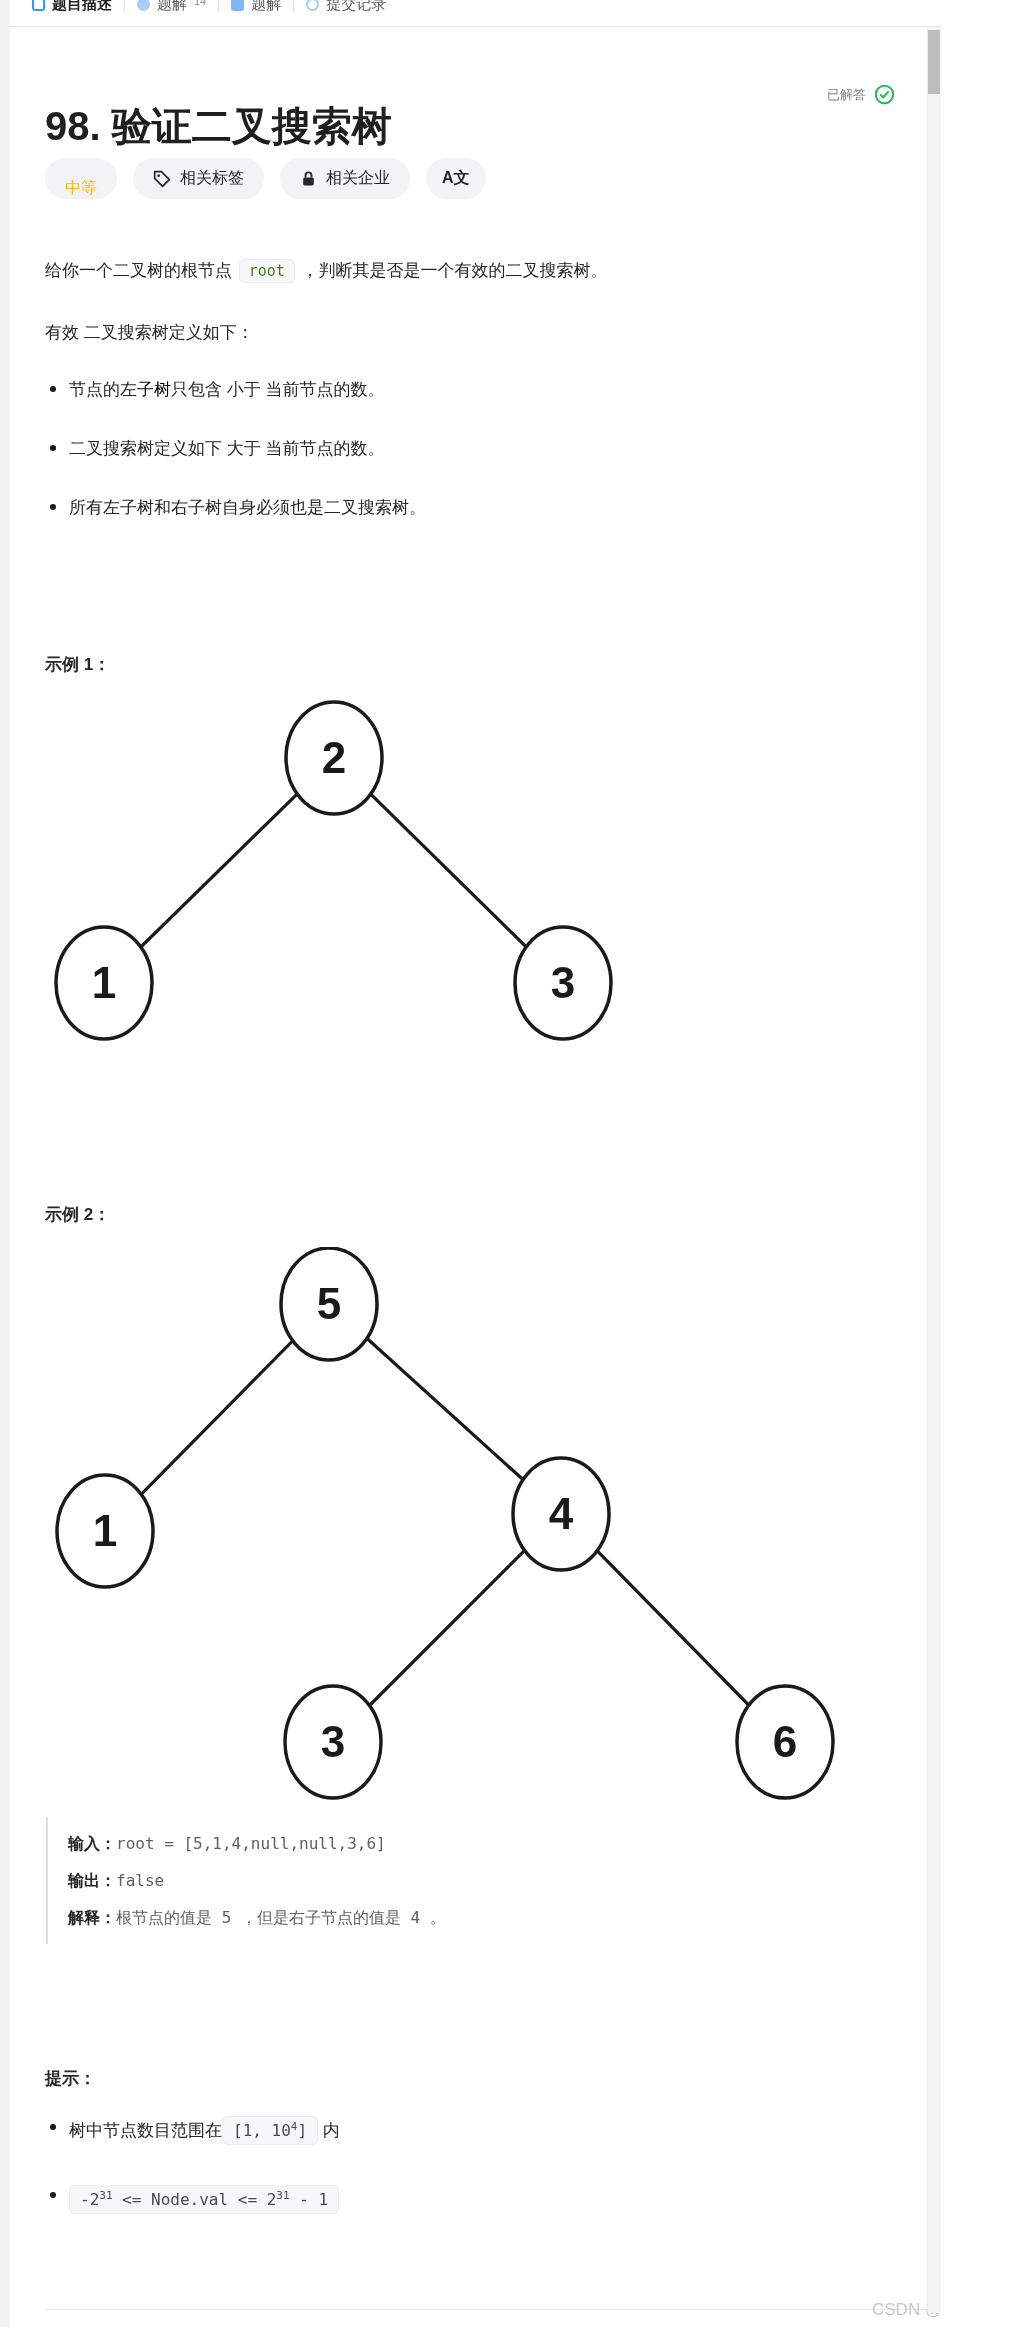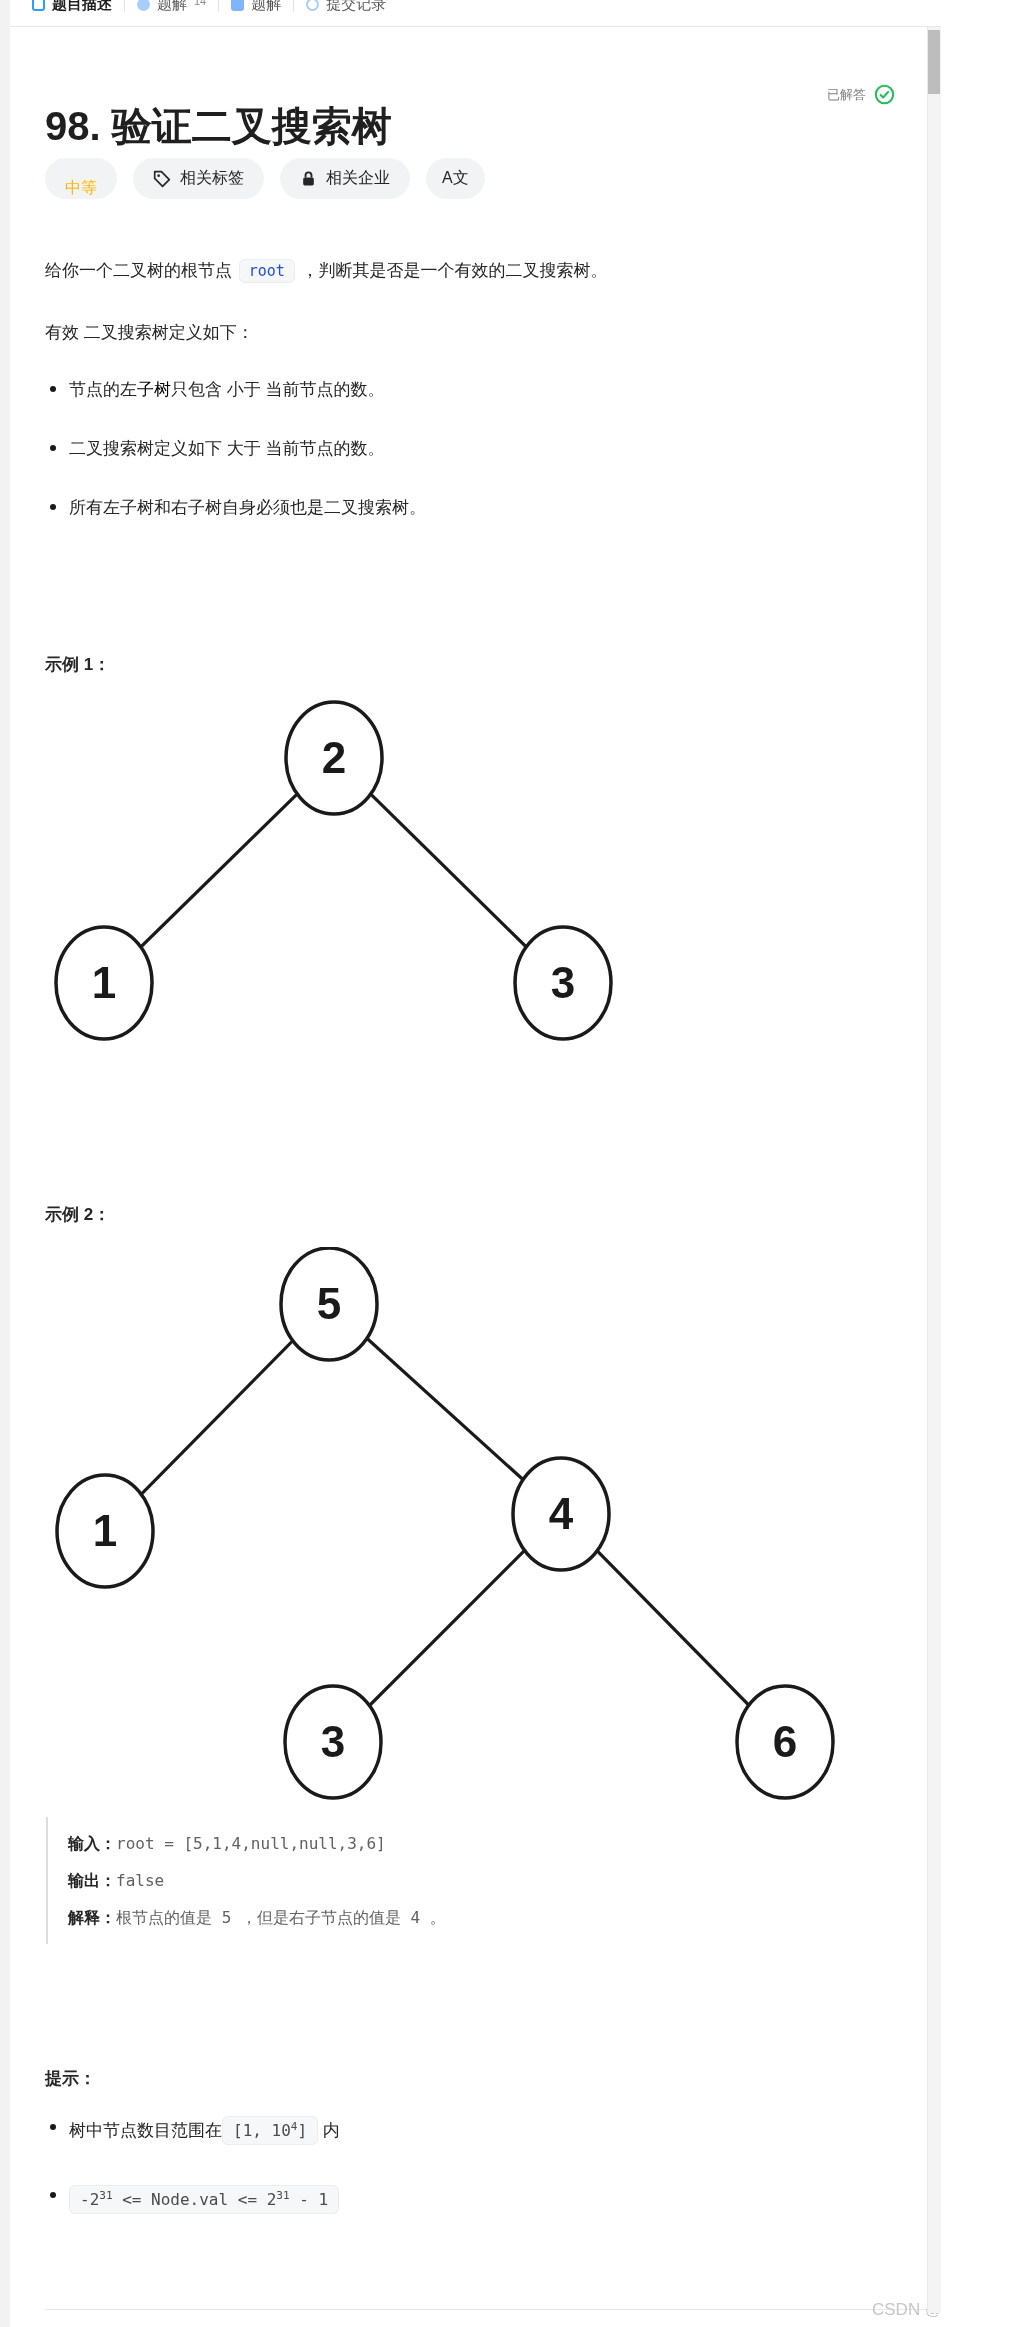--- a/index.html
+++ b/index.html
@@ -22,28 +22,28 @@
   
   .title{position:absolute;left:45px;top:72px;font-size:40px;font-weight:700;color:#1f1f1f;letter-spacing:0;}
   .solved{position:absolute;right:46px;top:84px;display:flex;align-items:center;gap:8px;font-size:13px;color:#808080;}
   .solved svg{display:block;}
 
   
   .pills{position:absolute;left:45px;top:158px;display:flex;align-items:center;gap:16px;}
   .pill{display:flex;align-items:center;gap:9px;height:41px;padding:0 20px;background:#f2f3f5;border-radius:21px;font-size:16px;color:#262626;cursor:pointer;}
   .pill.difficulty{color:#ffb800;font-weight:500;align-items:flex-end;}
   .pill svg{display:block;}
-  .pill.translate{padding:0 16px;font-weight:400;}
+  .pill.translate{padding:0 16px;font-weight:700;}
 
   
   .para{position:absolute;left:45px;width:920px;font-size:17px;line-height:27px;color:#262626;}
   .p1{top:240px;}
   .p2{top:302px;}
   .b{font-weight:400;}
-  .code-chip{font-family:"DejaVu Sans Mono","Liberation Mono",monospace;font-size:15px;color:#1d4ed8;background:#f6f7f8;border:1px solid #ebecee;border-radius:6px;padding:2px 9px;margin:0 2px;}
+  .code-chip{font-family:"DejaVu Sans Mono","Liberation Mono",monospace;font-size:15px;color:#4d7c0f;background:#f6f7f8;border:1px solid #ebecee;border-radius:6px;padding:2px 9px;margin:0 2px;}
   .link{color:#000000;cursor:pointer;}
   .bullets{position:absolute;left:45px;top:376px;width:920px;margin:0;padding:0;list-style:none;}
   .bullets li{position:relative;padding-left:24px;margin-bottom:32px;font-size:17px;line-height:27px;}
   .bullets li::before{content:"";position:absolute;left:5px;top:10px;width:6px;height:6px;border-radius:50%;background:#1a1a1a;}
 
   
   .ex-heading{position:absolute;left:45px;font-size:17px;font-weight:700;color:#262626;}
   .ex1-heading{top:636px;} .ex2-heading{top:1186px;}
   .hints-heading{top:2050px;}
   .tree{position:absolute;left:41px;}

